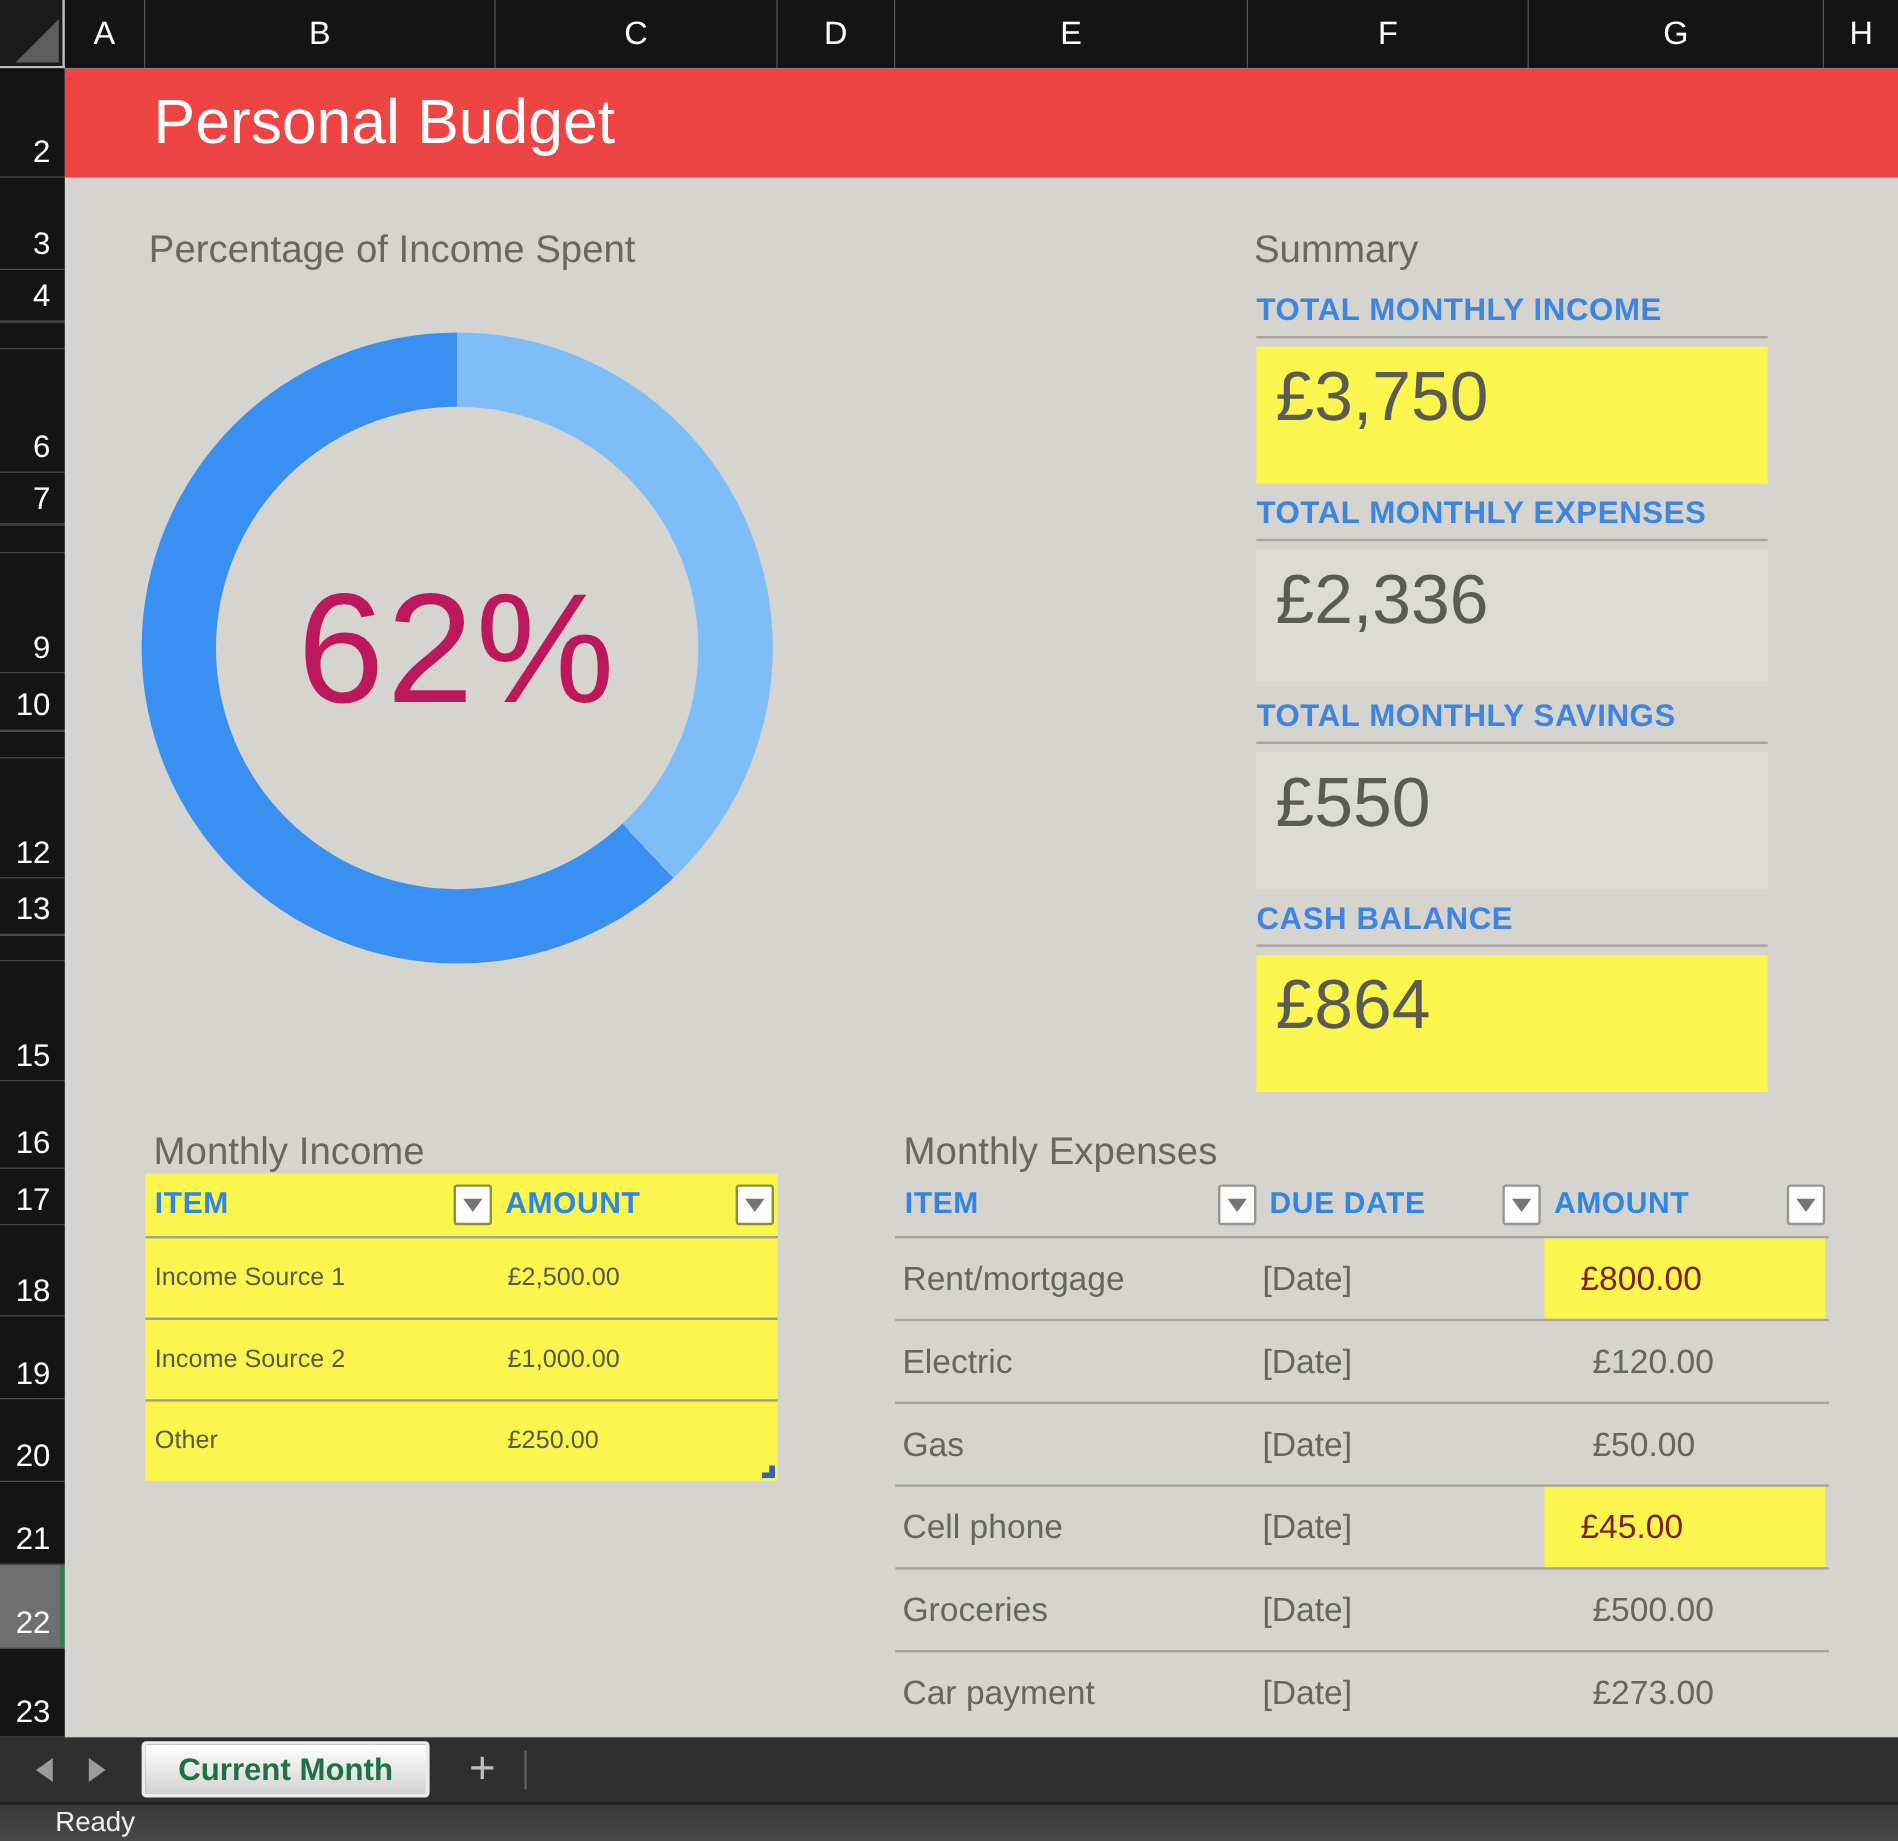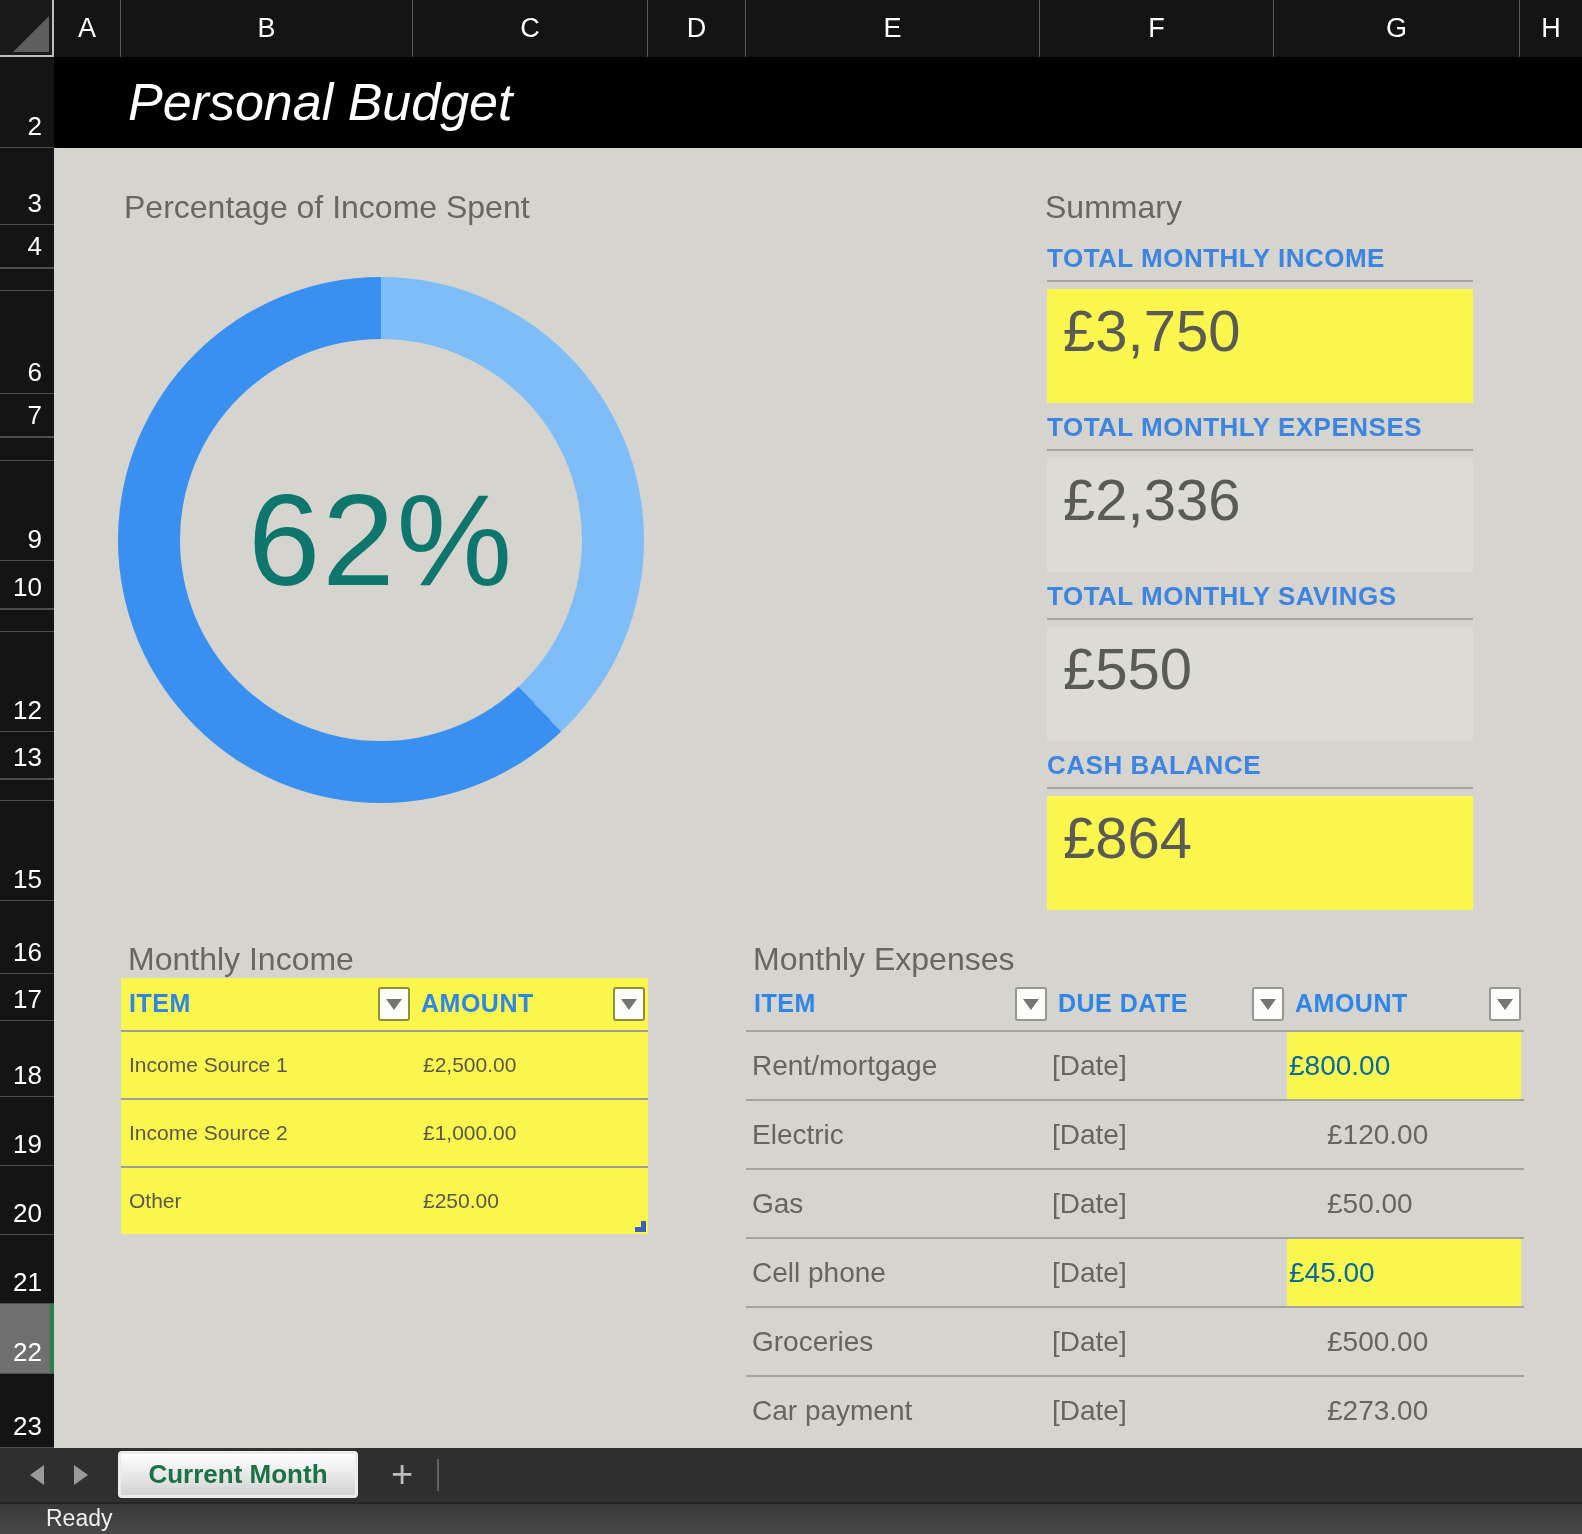--- a/index.html
+++ b/index.html
@@ -20,31 +20,31 @@
   
   .rowhead { position:absolute; left:0; top:57px; width:54px; height:1391px; background:#141414; }
   .rh { width:54px; display:flex; align-items:flex-end; justify-content:flex-end;
         padding:0 12px 5px 0; color:#fff; font-size:26px; border-bottom:1px solid #4e4e4e; }
   .rh.hidden { border-top:1px solid #4e4e4e; }
   .rh.sel { background:#6f6f6f; box-shadow: inset -4px 0 0 #2e7d4f; }
 
   
   .content { position:absolute; left:54px; top:57px; width:1528px; height:1391px;
              background:#d5d4ce; overflow:hidden; }
-  .titlebar { position:absolute; left:0; top:0; width:1528px; height:91px; background:#000000;font-style:italic; }
+  .titlebar { position:absolute; left:0; top:0; width:1528px; height:91px; background:#ef4444; }
   .titlebar span { position:absolute; left:74px; top:0; line-height:91px;
                    color:#ffffff; font-size:52px; }
   .section-title { position:absolute; color:#68685f; font-size:32px; }
 
   
   .donut { position:absolute; left:64px; top:220px; width:526px; height:526px; }
   .ring { position:absolute; inset:0; border-radius:50%; }
   .hole { position:absolute; inset:62px; border-radius:50%; background:#d5d4ce;
           display:flex; align-items:center; justify-content:center; }
-  .pct { font-size:130px; font-weight:300; color:#0f766e; letter-spacing:2px; }
+  .pct { font-size:130px; font-weight:300; color:#be185d; letter-spacing:2px; }
 
   
   .card { position:absolute; left:993px; width:426px; }
   .card .cap { color:#3d85e0; font-size:26px; font-weight:600; letter-spacing:.5px;
                padding-bottom:6px; border-bottom:2px solid #a6a5a0; margin-bottom:7px; }
   .card .box { height:114px; padding:8px 0 0 16px; font-size:58px; color:#5b5b55; }
   .box.hl { background:#fbf64d; }
   .box.muted { background:#dcdbd5; }
 
   
@@ -72,21 +72,21 @@
                    clip-path:polygon(100% 0,100% 100%,0 100%,0 55%,55% 55%,55% 0); }
 
   
   .expenses { left:692px; width:778px; }
   .expenses .trow { position:relative; height:69px; border-top:2px solid #a5a49d;
                     color:#66665f; font-size:28px; }
   .expenses .trow .item { position:absolute; left:6px;  line-height:67px; }
   .expenses .trow .due  { position:absolute; left:306px; line-height:67px; }
   .expenses .trow .amt  { position:absolute; left:555px; line-height:67px;margin-left:26px; }
   .amt-cell { position:absolute; left:541px; width:234px; top:0; height:67px; background:#fbf64d; }
-  .amt-cell .amt2 { padding-left:2px; line-height:67px; color:#0369a1; font-size:28px; }
+  .amt-cell .amt2 { padding-left:30px; line-height:67px; color:#7f1d1d; font-size:28px; }
 
   
   .tabstrip { position:absolute; left:0; top:1448px; width:1582px; height:54px; background:#2f2f2f; }
   .nav-arrow { position:absolute; top:17px; width:0; height:0; }
   .nav-left  { left:30px; border-top:10px solid transparent; border-bottom:10px solid transparent;
                border-right:14px solid #9b9b9b; }
   .nav-right { left:74px; border-top:10px solid transparent; border-bottom:10px solid transparent;
                border-left:14px solid #9b9b9b; }
   .sheet-tab { position:absolute; left:118px; top:3px; width:240px; height:47px;
                background:linear-gradient(#ffffff,#d2d2d2); border:3px solid #ececec;

